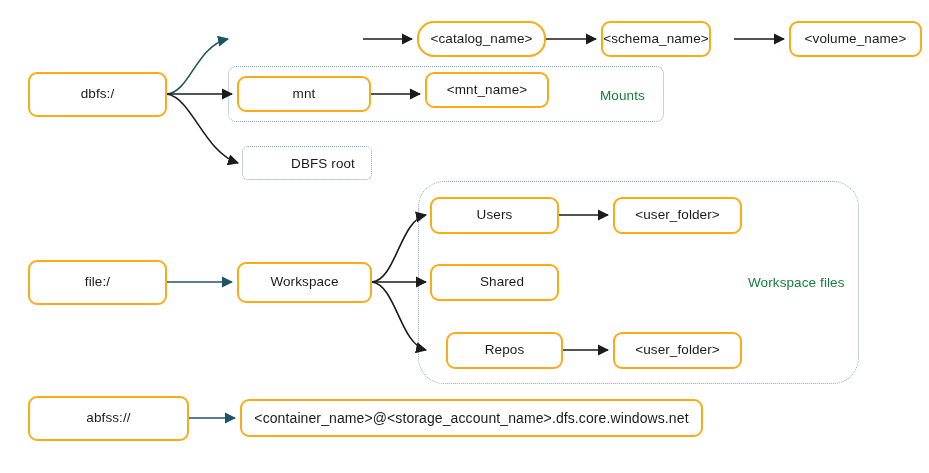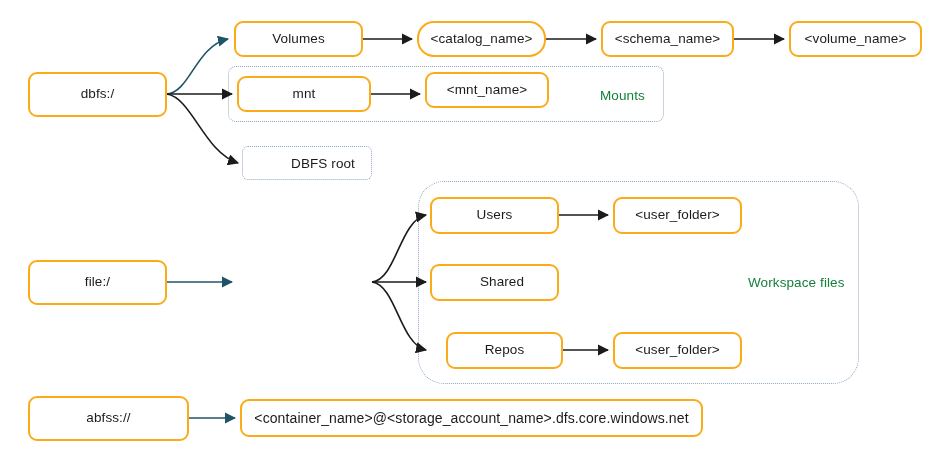--- a/index.html
+++ b/index.html
@@ -123,36 +123,36 @@
 
     <path d="M 559 215 L 608 215" fill="none" stroke="#1b1b1b" stroke-width="1.6" marker-end="url(#arrow-black)"></path>
 
     <path d="M 559 350 L 608 350" fill="none" stroke="#1b1b1b" stroke-width="1.6" marker-end="url(#arrow-black)"></path>
 
     <path d="M 167 418 L 235 418" fill="none" stroke="#1f5468" stroke-width="1.6" marker-end="url(#arrow-teal)"></path>
   </svg>
 
   <div class="node" style="left:28px; top:72px; width:139px; height:45px;">dbfs:/</div>
 
-  <div class="node" style="left:234px; top:21px; width:129px; height:36px;">Volumes</div>
 
   <div class="node" style="left:417px; top:21px; width:129px; height:36px;border-radius:17px;">&lt;catalog_name&gt;</div>
 
-  <div class="node" style="left:601px; top:21px; width:133px; height:36px;">&lt;schema_name&gt;</div>
+  <div class="node" style="left:601px; top:21px; width:110px; height:36px;">&lt;schema_name&gt;</div>
 
   <div class="node" style="left:789px; top:21px; width:133px; height:36px;">&lt;volume_name&gt;</div>
 
   <div class="node" style="left:237px; top:76px; width:134px; height:36px;">mnt</div>
 
   <div class="node" style="left:425px; top:72px; width:124px; height:36px;">&lt;mnt_name&gt;</div>
 
   <div class="dotted-node" style="left:242px; top:146px; width:130px; height:34px;">DBFS root</div>
 
   <div class="node" style="left:28px; top:260px; width:139px; height:45px;">file:/</div>
 
+  <div class="node" style="left:237px; top:262px; width:135px; height:41px;">Workspace</div>
 
   <div class="node" style="left:430px; top:197px; width:129px; height:37px;">Users</div>
 
   <div class="node" style="left:613px; top:197px; width:129px; height:37px;">&lt;user_folder&gt;</div>
 
   <div class="node" style="left:430px; top:264px; width:129px; height:37px;padding-left:15px;">Shared</div>
 
   <div class="node" style="left:446px; top:332px; width:117px; height:37px;">Repos</div>
 
   <div class="node" style="left:613px; top:332px; width:129px; height:37px;">&lt;user_folder&gt;</div>

